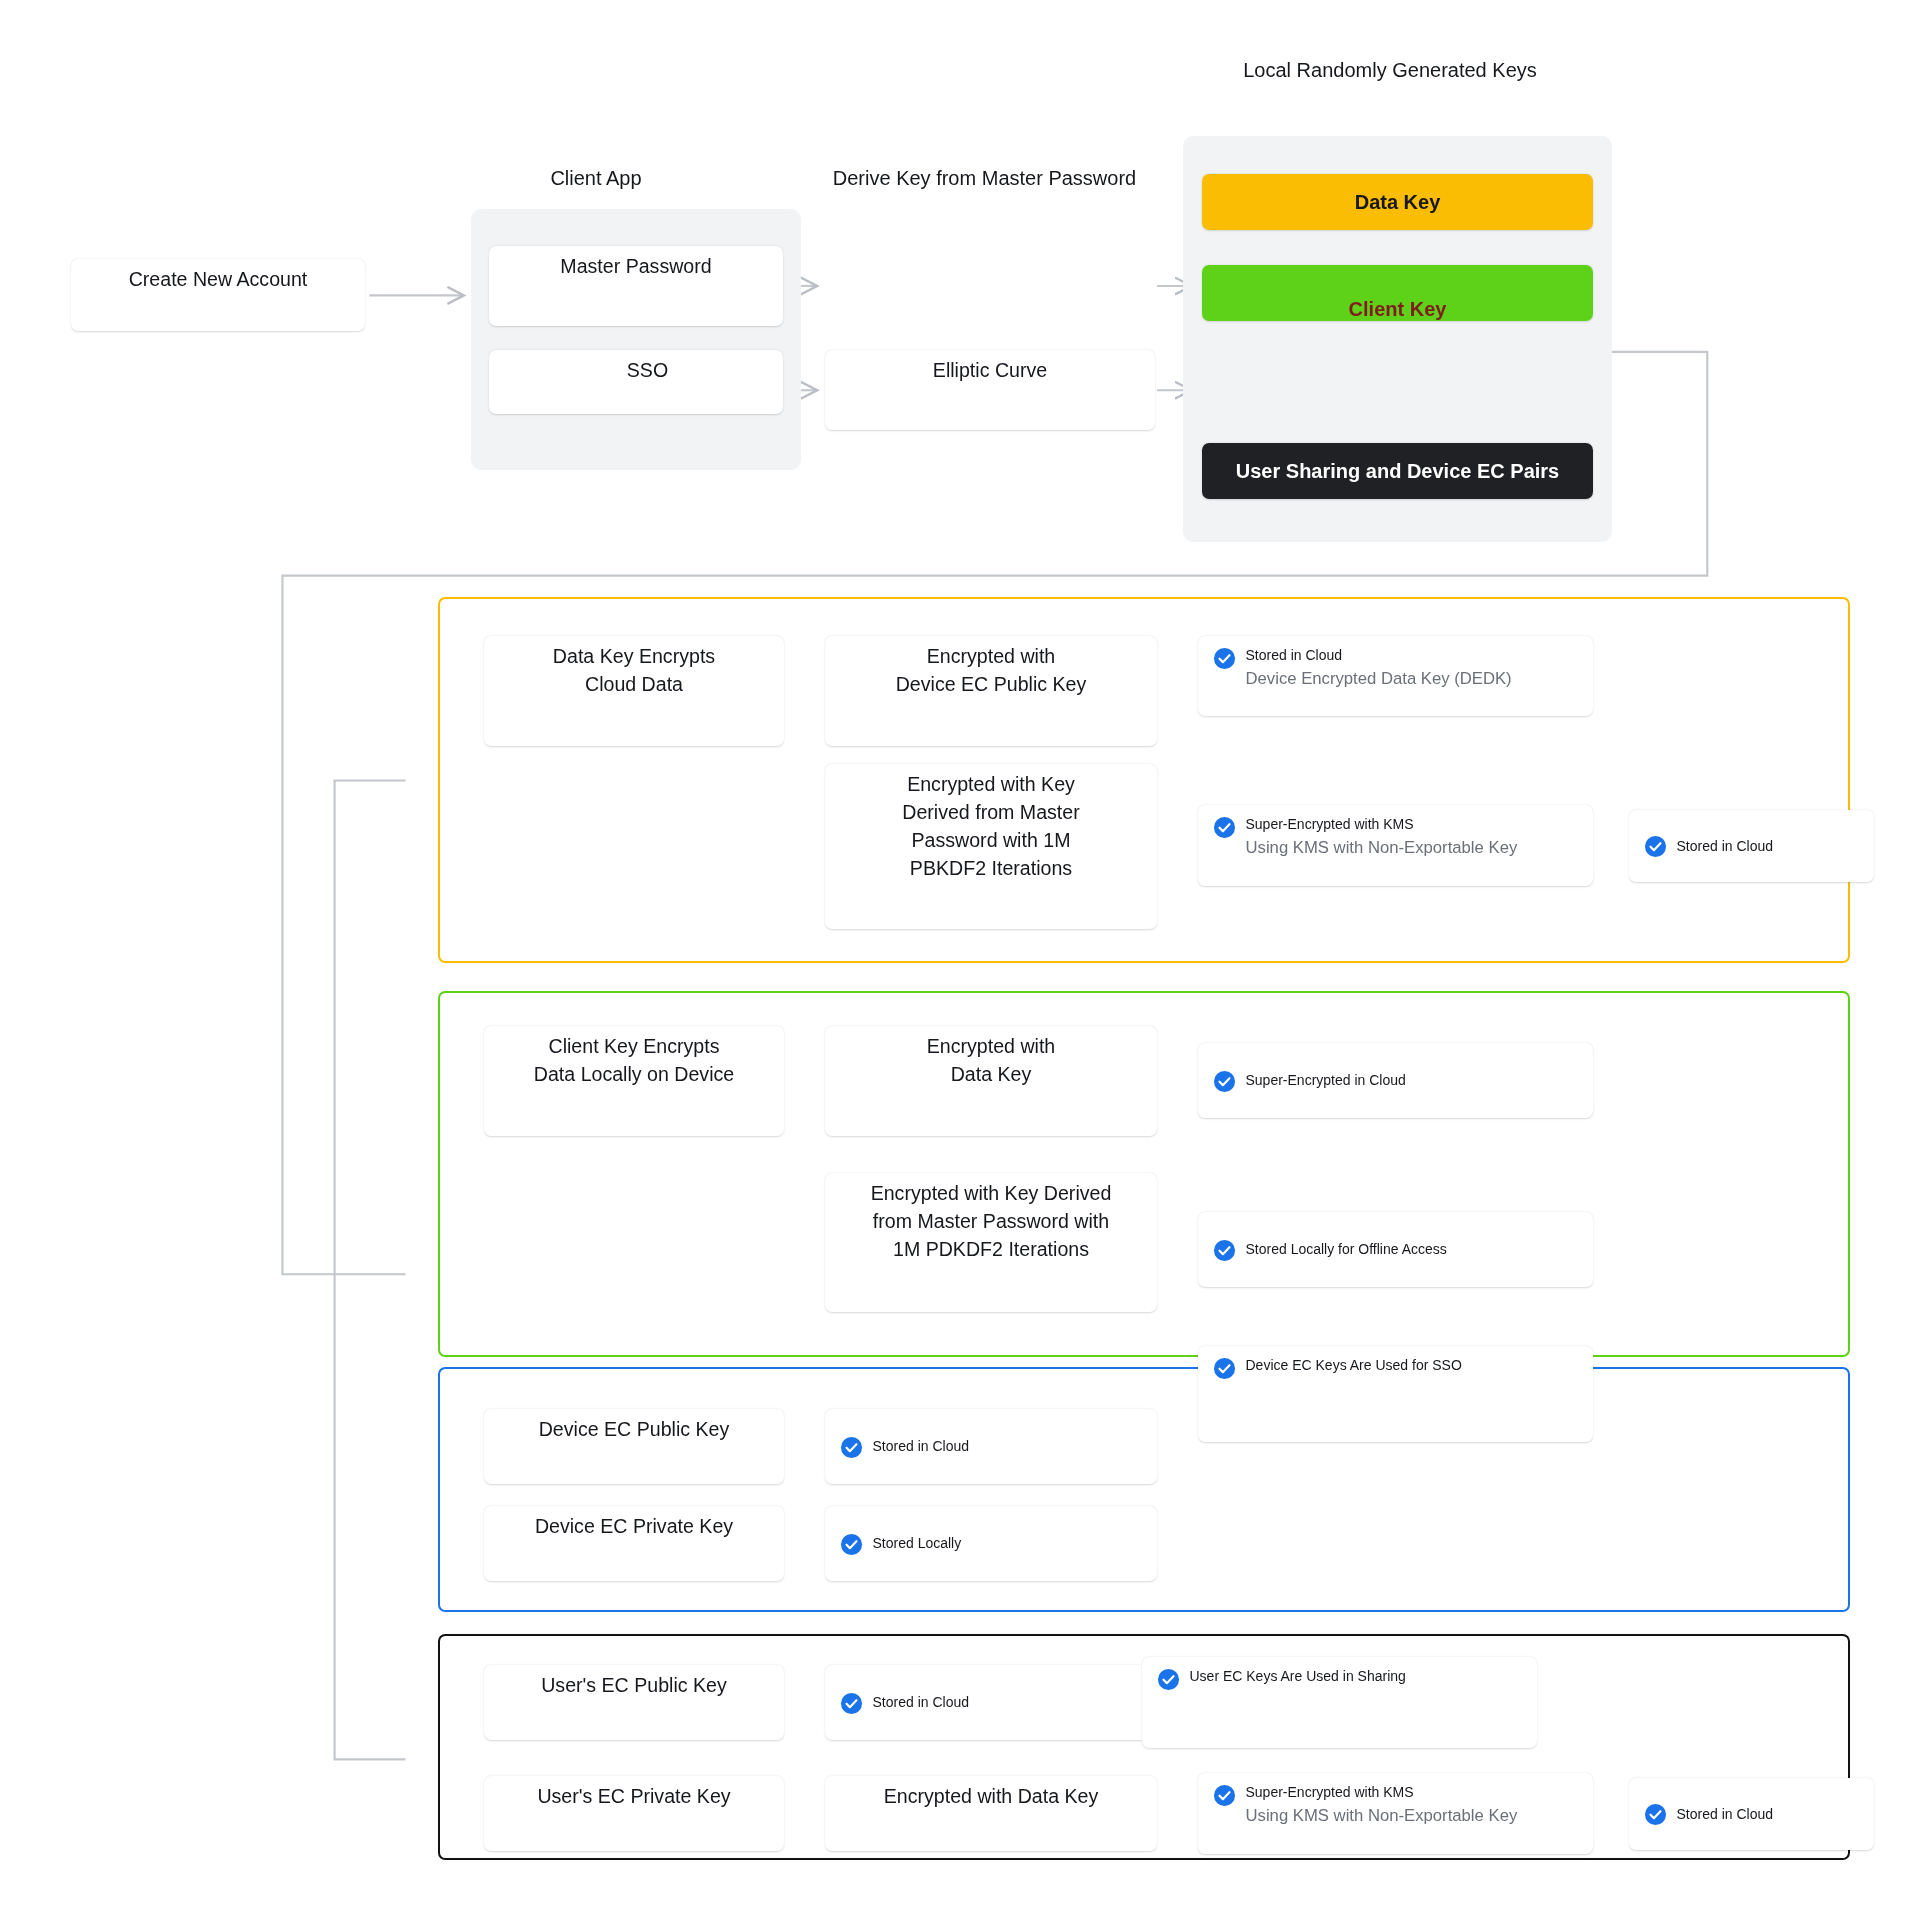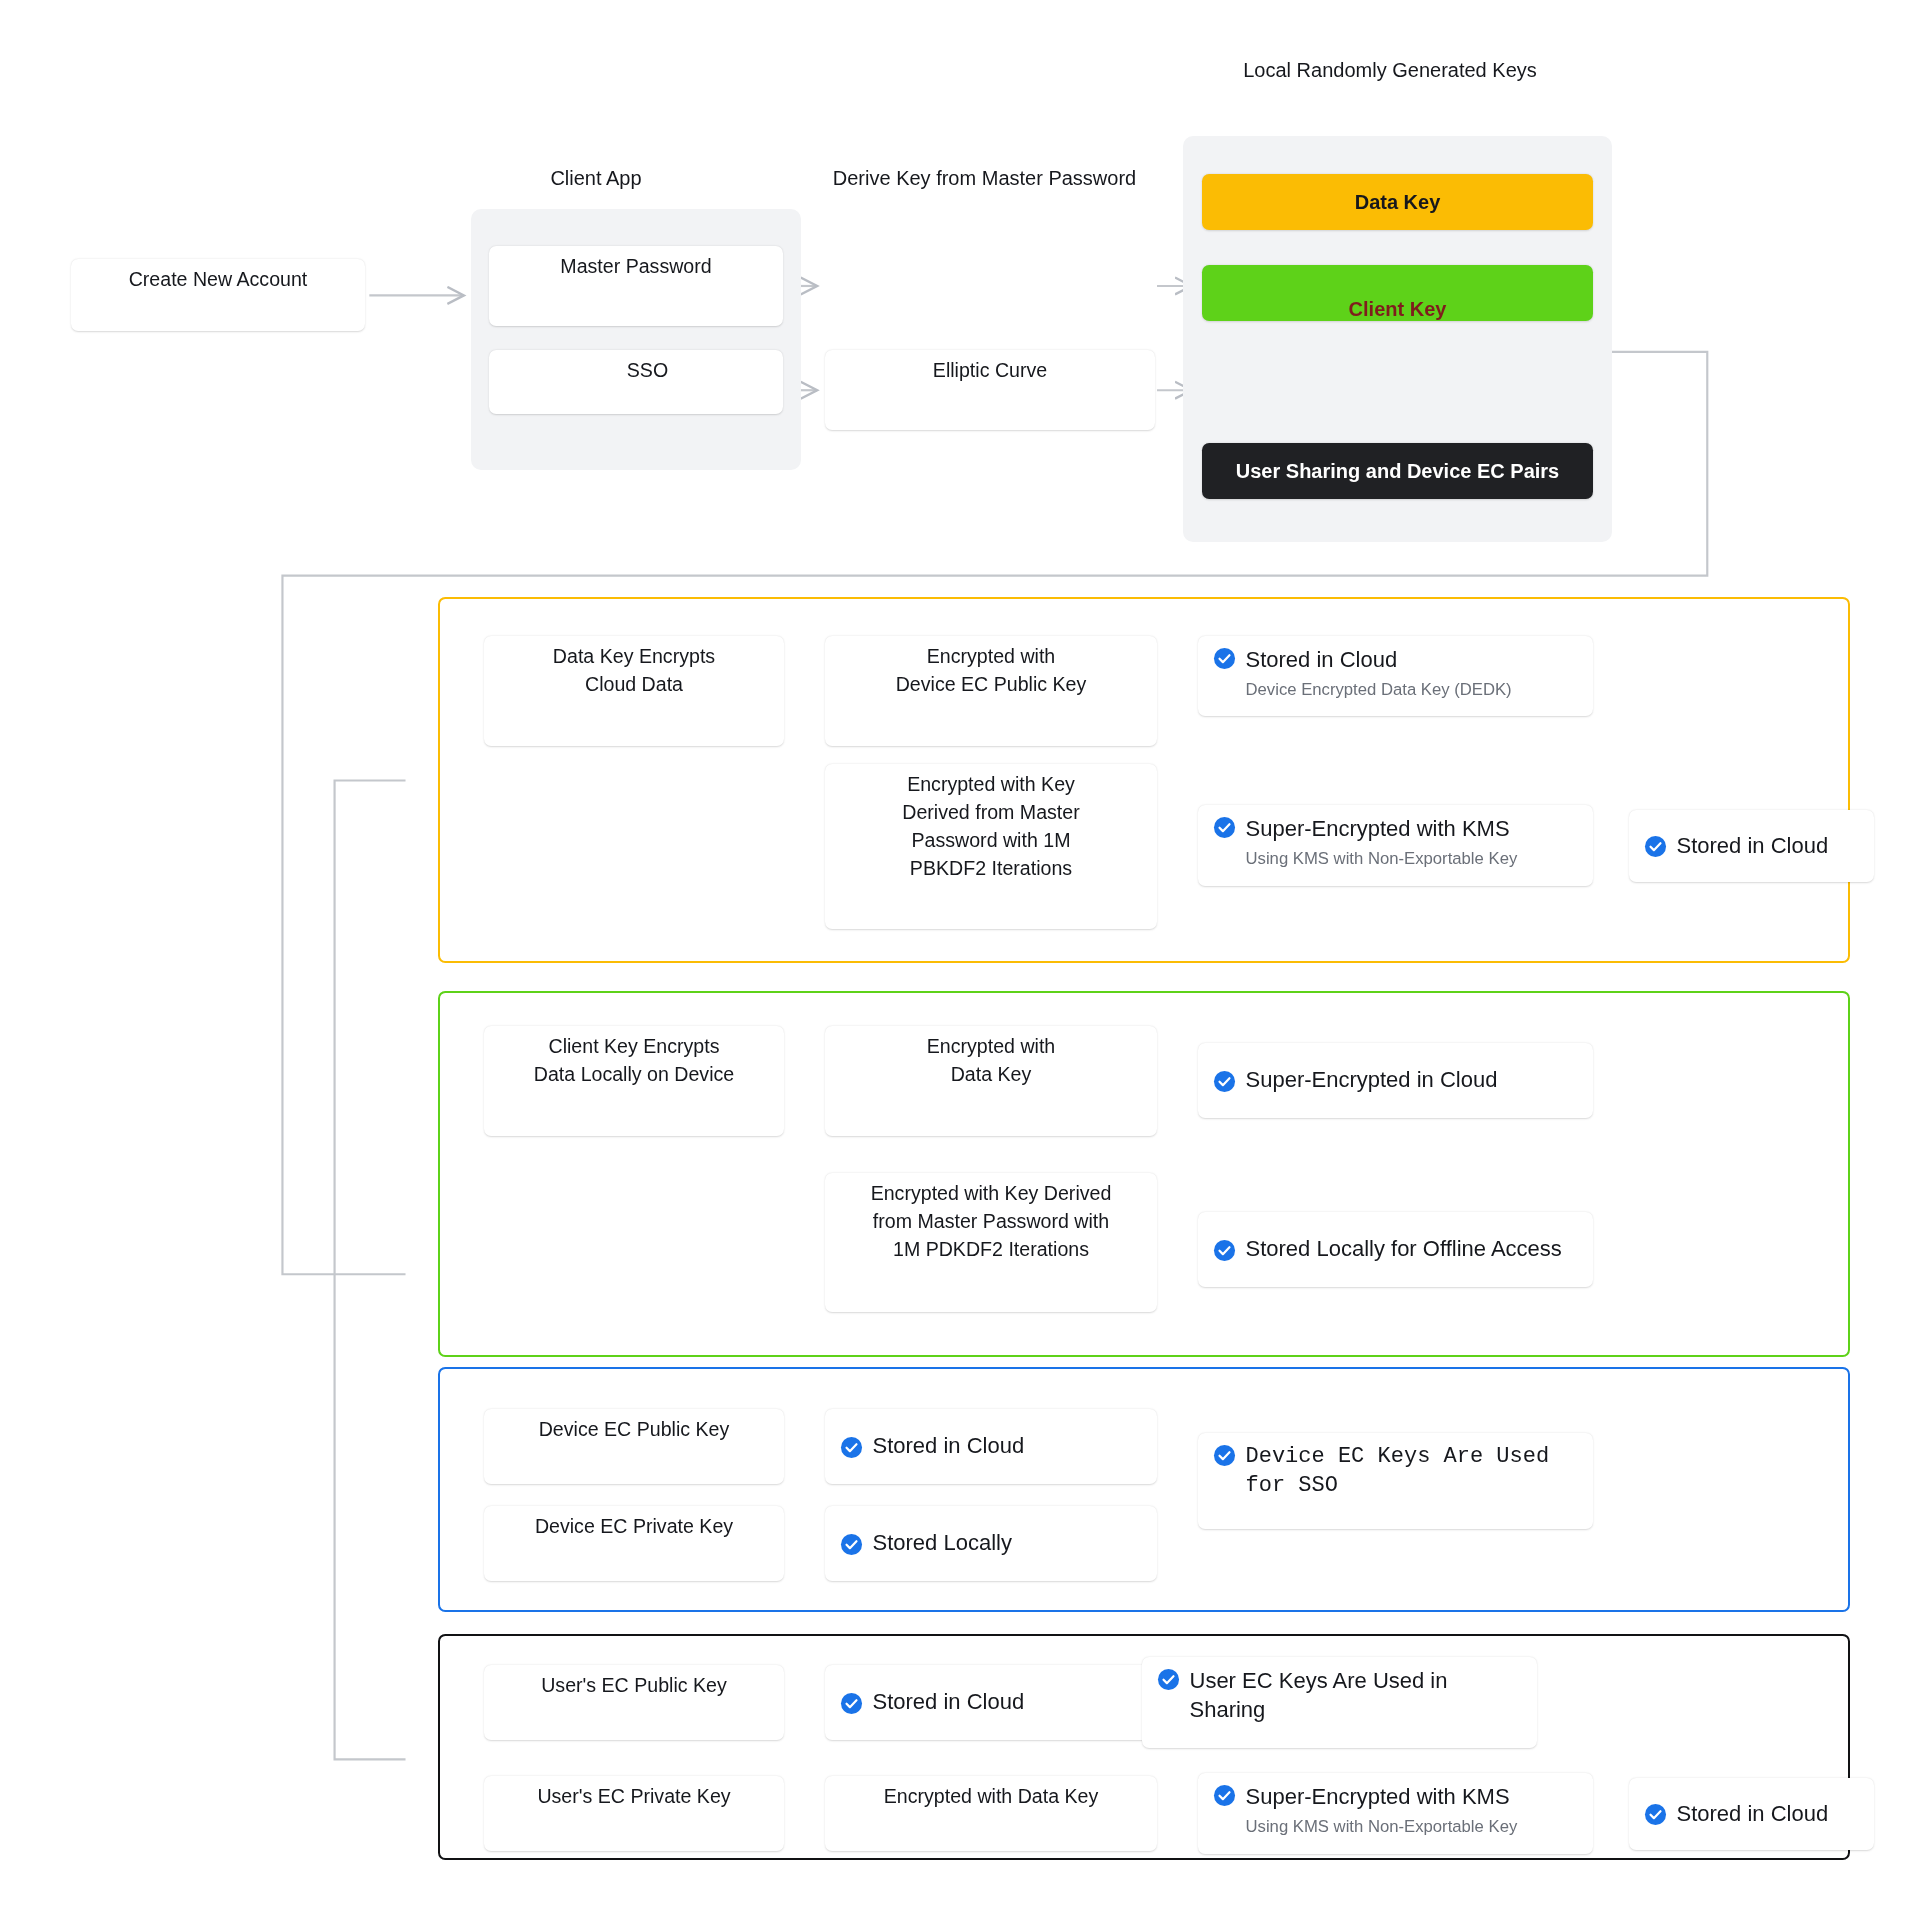--- a/index.html
+++ b/index.html
@@ -92,21 +92,21 @@
   .card.check.vcenter { align-items: center; }
   .chk {
     flex: 0 0 auto;
     width: 23px; height: 23px;
     margin-right: 10px;
     margin-top: 1.4px;
   }
   .chk svg { display: block; width: 23px; height: 23px; }
   .check-body { display: flex; flex-direction: column; }
   .check-title {
-    font-size: 22px;
+    font-size: 14px;
     line-height: 1.3;
     color: #16181d;
   }
   .check-sub {
     font-size: 16.7px;
     line-height: 1.35;
     color: #6a6f78;
     margin-top: 4.3px;
   }
 </style>
@@ -332,21 +332,21 @@
       <svg viewBox="0 0 24 24">
           <circle cx="12" cy="12" r="11" fill="#1a73e8"></circle>
           <path d="M6.8 12.3 L10.3 15.8 L17.2 8.6" fill="none" stroke="#ffffff" stroke-width="2.3" stroke-linecap="round" stroke-linejoin="round"></path>
         </svg>
     </span>
     <span class="check-body">
       <span class="check-title">Stored Locally</span>
     </span>
   </div>
 
-  <div class="card check" style="left:1198px; top:1433px; width:395px; height:96px;font-family:Liberation Mono, monospace;">
+  <div class="card check" style="left:1198px; top:1346px; width:395px; height:96px;">
     <span class="chk">
       <svg viewBox="0 0 24 24">
           <circle cx="12" cy="12" r="11" fill="#1a73e8"></circle>
           <path d="M6.8 12.3 L10.3 15.8 L17.2 8.6" fill="none" stroke="#ffffff" stroke-width="2.3" stroke-linecap="round" stroke-linejoin="round"></path>
         </svg>
     </span>
     <span class="check-body">
       <span class="check-title">Device EC Keys Are Used for SSO</span>
     </span>
   </div>

